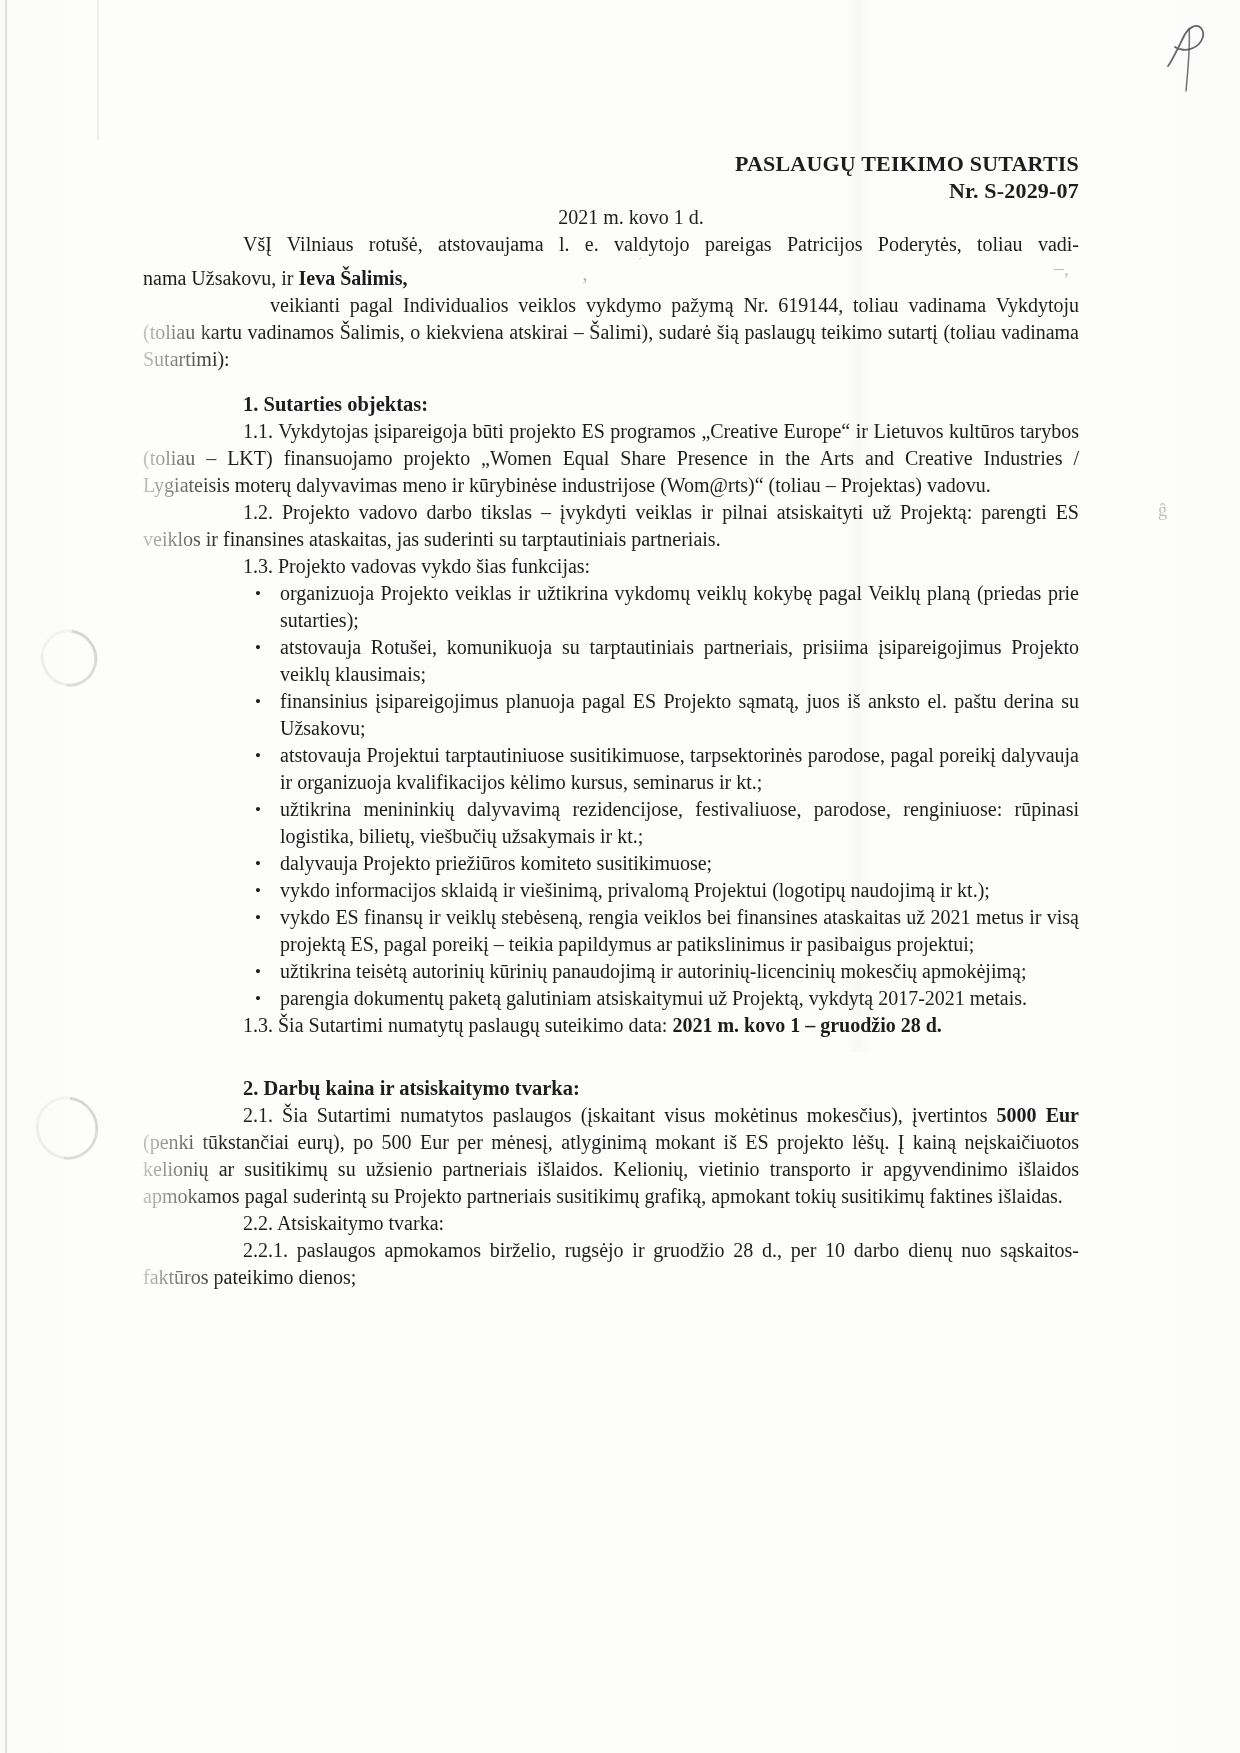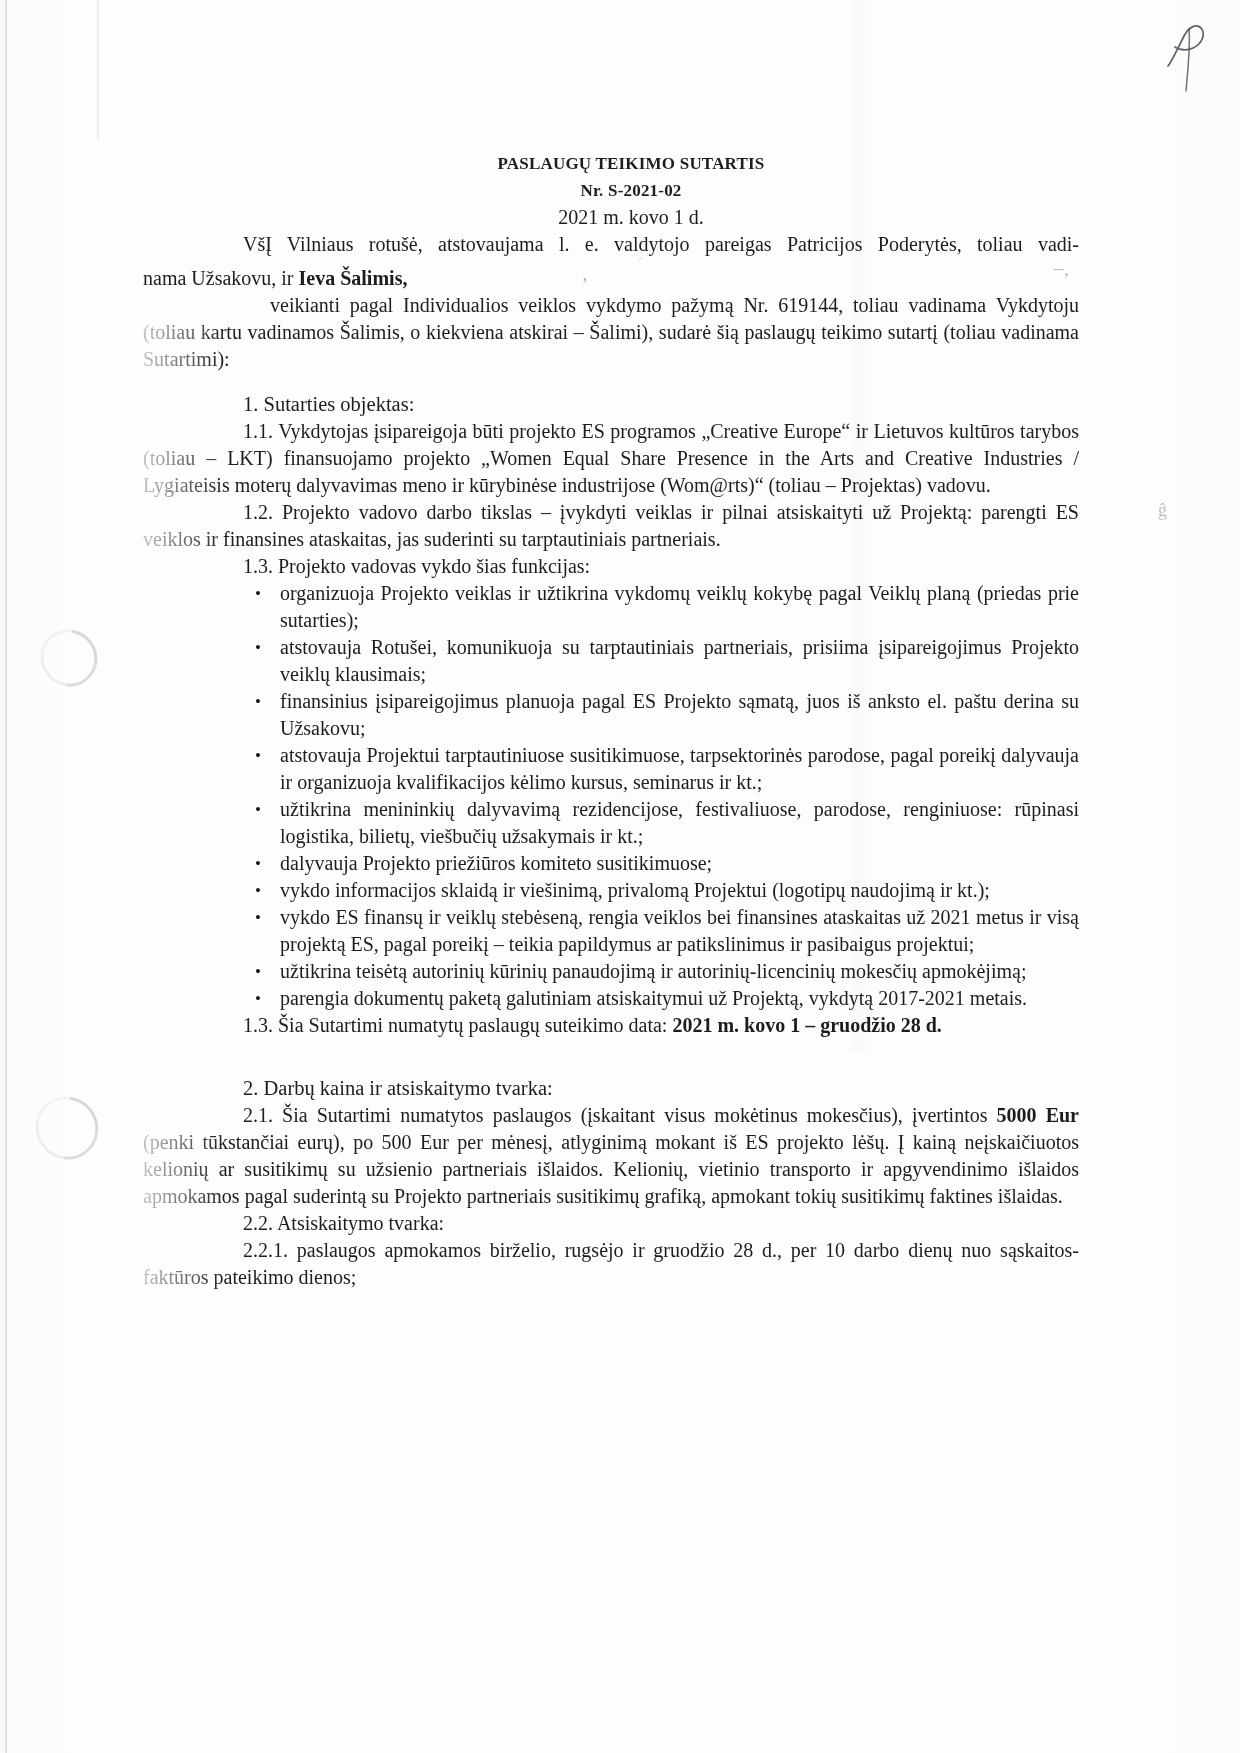--- a/index.html
+++ b/index.html
@@ -58,21 +58,21 @@
   }
 
   
   .content {
     position: absolute; left: 143px; top: 150px; width: 936px;
     font-size: 20px; line-height: 27px; text-align: justify;
   }
   .content p { margin: 0; }
 
   .doc-title {
-    text-align: center; font-weight: bold; font-size: 17px;
+    text-align: right; font-weight: bold; font-size: 22px;
     margin-left: 40px; letter-spacing: 0.2px;
   }
   .date-block { text-align: center; margin-left: 40px; }
 
   .intro-line1 {
     text-align: justify; text-align-last: justify;
     text-indent: 100px; 
   }
   .intro-line2 { display: flex; align-items: baseline; }
   .intro-line2 .bold-name { font-weight: bold; white-space: pre; }
@@ -82,21 +82,21 @@
   .redaction .trace { position: absolute; color: #3a3a3a; }
   .trace.t-comma { left: 175px; top: 2px; opacity: 0.38; }
   .trace.t-dot   { left: 230px; top: -8px; opacity: 0.25; font-size: 15px; }
   .trace.t-dash  { right: 10px; top: -3px; opacity: 0.33; }
   .ghost-g {
     position: absolute; left: 888px; top: 205px; opacity: 0.28; font-size: 18px;
   }
   .intro-cont { text-indent: 127px; position: relative; }
 
   .sec-heading {
-    font-weight: normal; font-size: 20.5px; margin: 0 0 0 100px;
+    font-weight: bold; font-size: 20.5px; margin: 0 0 0 100px;
     text-align: left;
   }
   .sec-heading.s1 { margin-top: 18px; }
   .sec-heading.s2 { margin-top: 36px; }
 
   .clause { text-indent: 100px; }
 
   ul.funcs {
     list-style: none; margin: 0 0 0 107px; padding: 0; width: 829px;
   }
@@ -122,21 +122,21 @@
   <div class="handwriting" title="P">
     <svg width="52" height="78" viewBox="0 0 52 78">
       <path d="M10 46 C14 41 20 28 26 16 C30 8 38 3 43 8 C48 14 44 24 35 28 C29 31 21 30 17 27" fill="none" stroke="#4a4a55" stroke-width="1.8" stroke-linecap="round" opacity="0.85"></path>
       <path d="M31 9 C32.5 26 30 48 28 71" fill="none" stroke="#4a4a55" stroke-width="1.5" stroke-linecap="round" opacity="0.78"></path>
     </svg>
   </div>
 
   <div class="content">
 
     <div class="doc-title">PASLAUGŲ TEIKIMO SUTARTIS</div>
-    <div class="doc-title">Nr. S-2021-02</div>
+    <div class="doc-title">Nr. S-2029-07</div>
 
     <div class="date-block">
       <div>2021 m. kovo 1 d.</div>
     </div>
 
     <div class="intro-line1">VšĮ Vilniaus rotušė, atstovaujama l. e. valdytojo pareigas Patricijos Poderytės, toliau vadi-</div>
 
     <div class="intro-line2">
       <span style="white-space:pre;">nama Užsakovu, ir </span>
       <span class="bold-name">Ieva Šalimis,</span>

